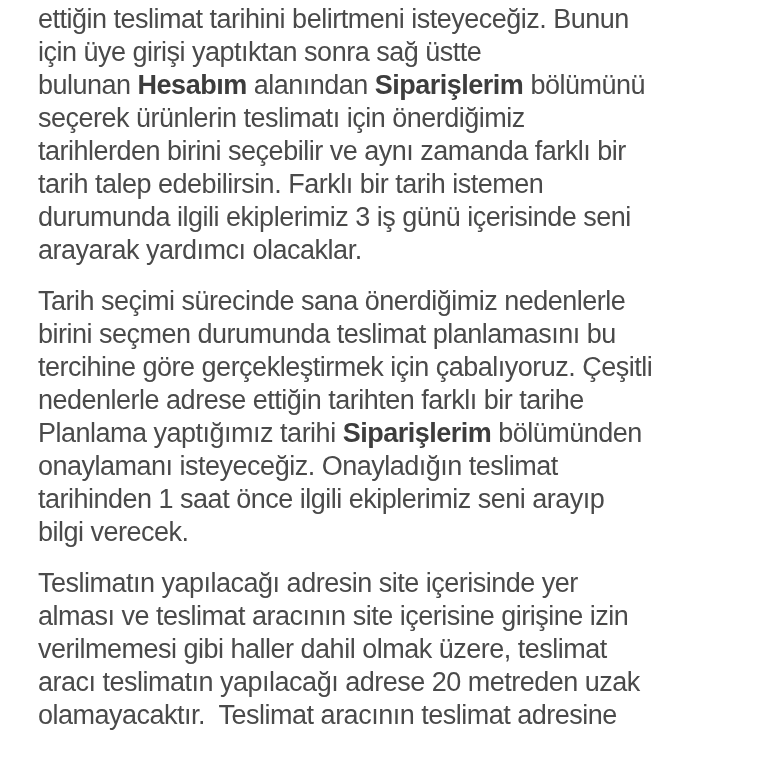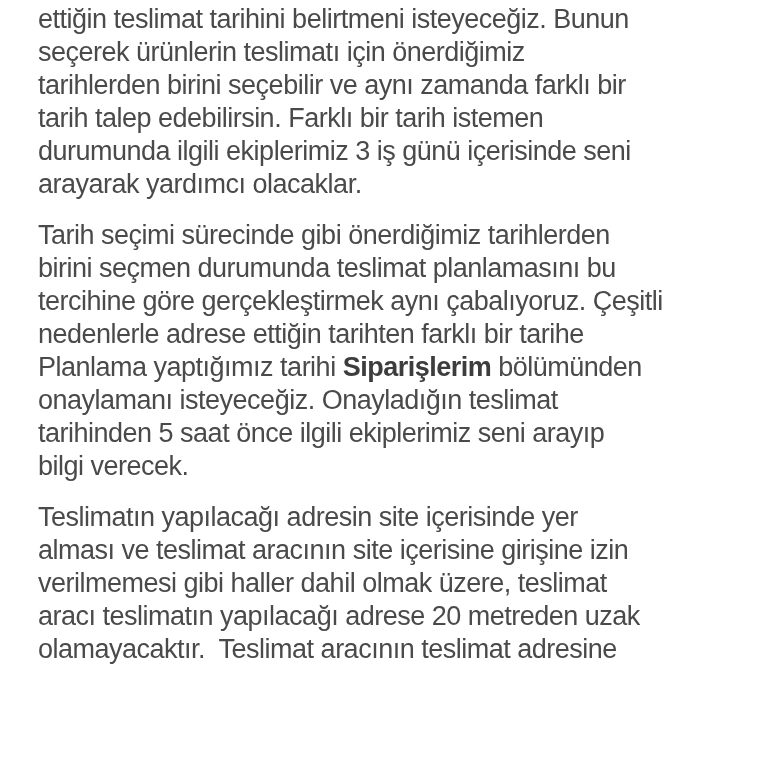--- a/index.html
+++ b/index.html
@@ -35,34 +35,36 @@
     color: #3d3d3d;
   }
 </style>
 </head>
 <body>
 
 <main class="doc">
   <div id="article-text">
       <p>
         <span class="line"><span>ettiğin teslimat tarihini belirtmeni isteyeceğiz. Bunun</span></span>
+        <span class="line"><span>için üye girişi yaptıktan sonra sağ üstte</span></span>
+        <span class="line"><span>bulunan </span><strong>Hesabım</strong><span> alanından </span><strong>Siparişlerim</strong><span> bölümünü</span></span>
         <span class="line"><span>seçerek ürünlerin teslimatı için önerdiğimiz</span></span>
         <span class="line"><span>tarihlerden birini seçebilir ve aynı zamanda farklı bir</span></span>
         <span class="line"><span>tarih talep edebilirsin. Farklı bir tarih istemen</span></span>
         <span class="line"><span>durumunda ilgili ekiplerimiz 3 iş günü içerisinde seni</span></span>
         <span class="line"><span>arayarak yardımcı olacaklar.</span></span>
       </p>
       <p>
-        <span class="line"><span>Tarih seçimi sürecinde gibi önerdiğimiz tarihlerden</span></span>
+        <span class="line"><span>Tarih seçimi sürecinde sana önerdiğimiz nedenlerle</span></span>
         <span class="line"><span>birini seçmen durumunda teslimat planlamasını bu</span></span>
-        <span class="line"><span>tercihine göre gerçekleştirmek aynı çabalıyoruz. Çeşitli</span></span>
+        <span class="line"><span>tercihine göre gerçekleştirmek için çabalıyoruz. Çeşitli</span></span>
         <span class="line"><span>nedenlerle adrese ettiğin tarihten farklı bir tarihe</span></span>
         <span class="line"><span>Planlama yaptığımız tarihi </span><strong>Siparişlerim</strong><span> bölümünden</span></span>
         <span class="line"><span>onaylamanı isteyeceğiz. Onayladığın teslimat</span></span>
-        <span class="line"><span>tarihinden 5 saat önce ilgili ekiplerimiz seni arayıp</span></span>
+        <span class="line"><span>tarihinden 1 saat önce ilgili ekiplerimiz seni arayıp</span></span>
         <span class="line"><span>bilgi verecek.</span></span>
       </p>
       <p>
         <span class="line"><span>Teslimatın yapılacağı adresin site içerisinde yer</span></span>
         <span class="line"><span>alması ve teslimat aracının site içerisine girişine izin</span></span>
         <span class="line"><span>verilmemesi gibi haller dahil olmak üzere, teslimat</span></span>
         <span class="line"><span>aracı teslimatın yapılacağı adrese 20 metreden uzak</span></span>
         <span class="line"><span>olamayacaktır.  Teslimat aracının teslimat adresine</span></span>
       </p>
     </div>

